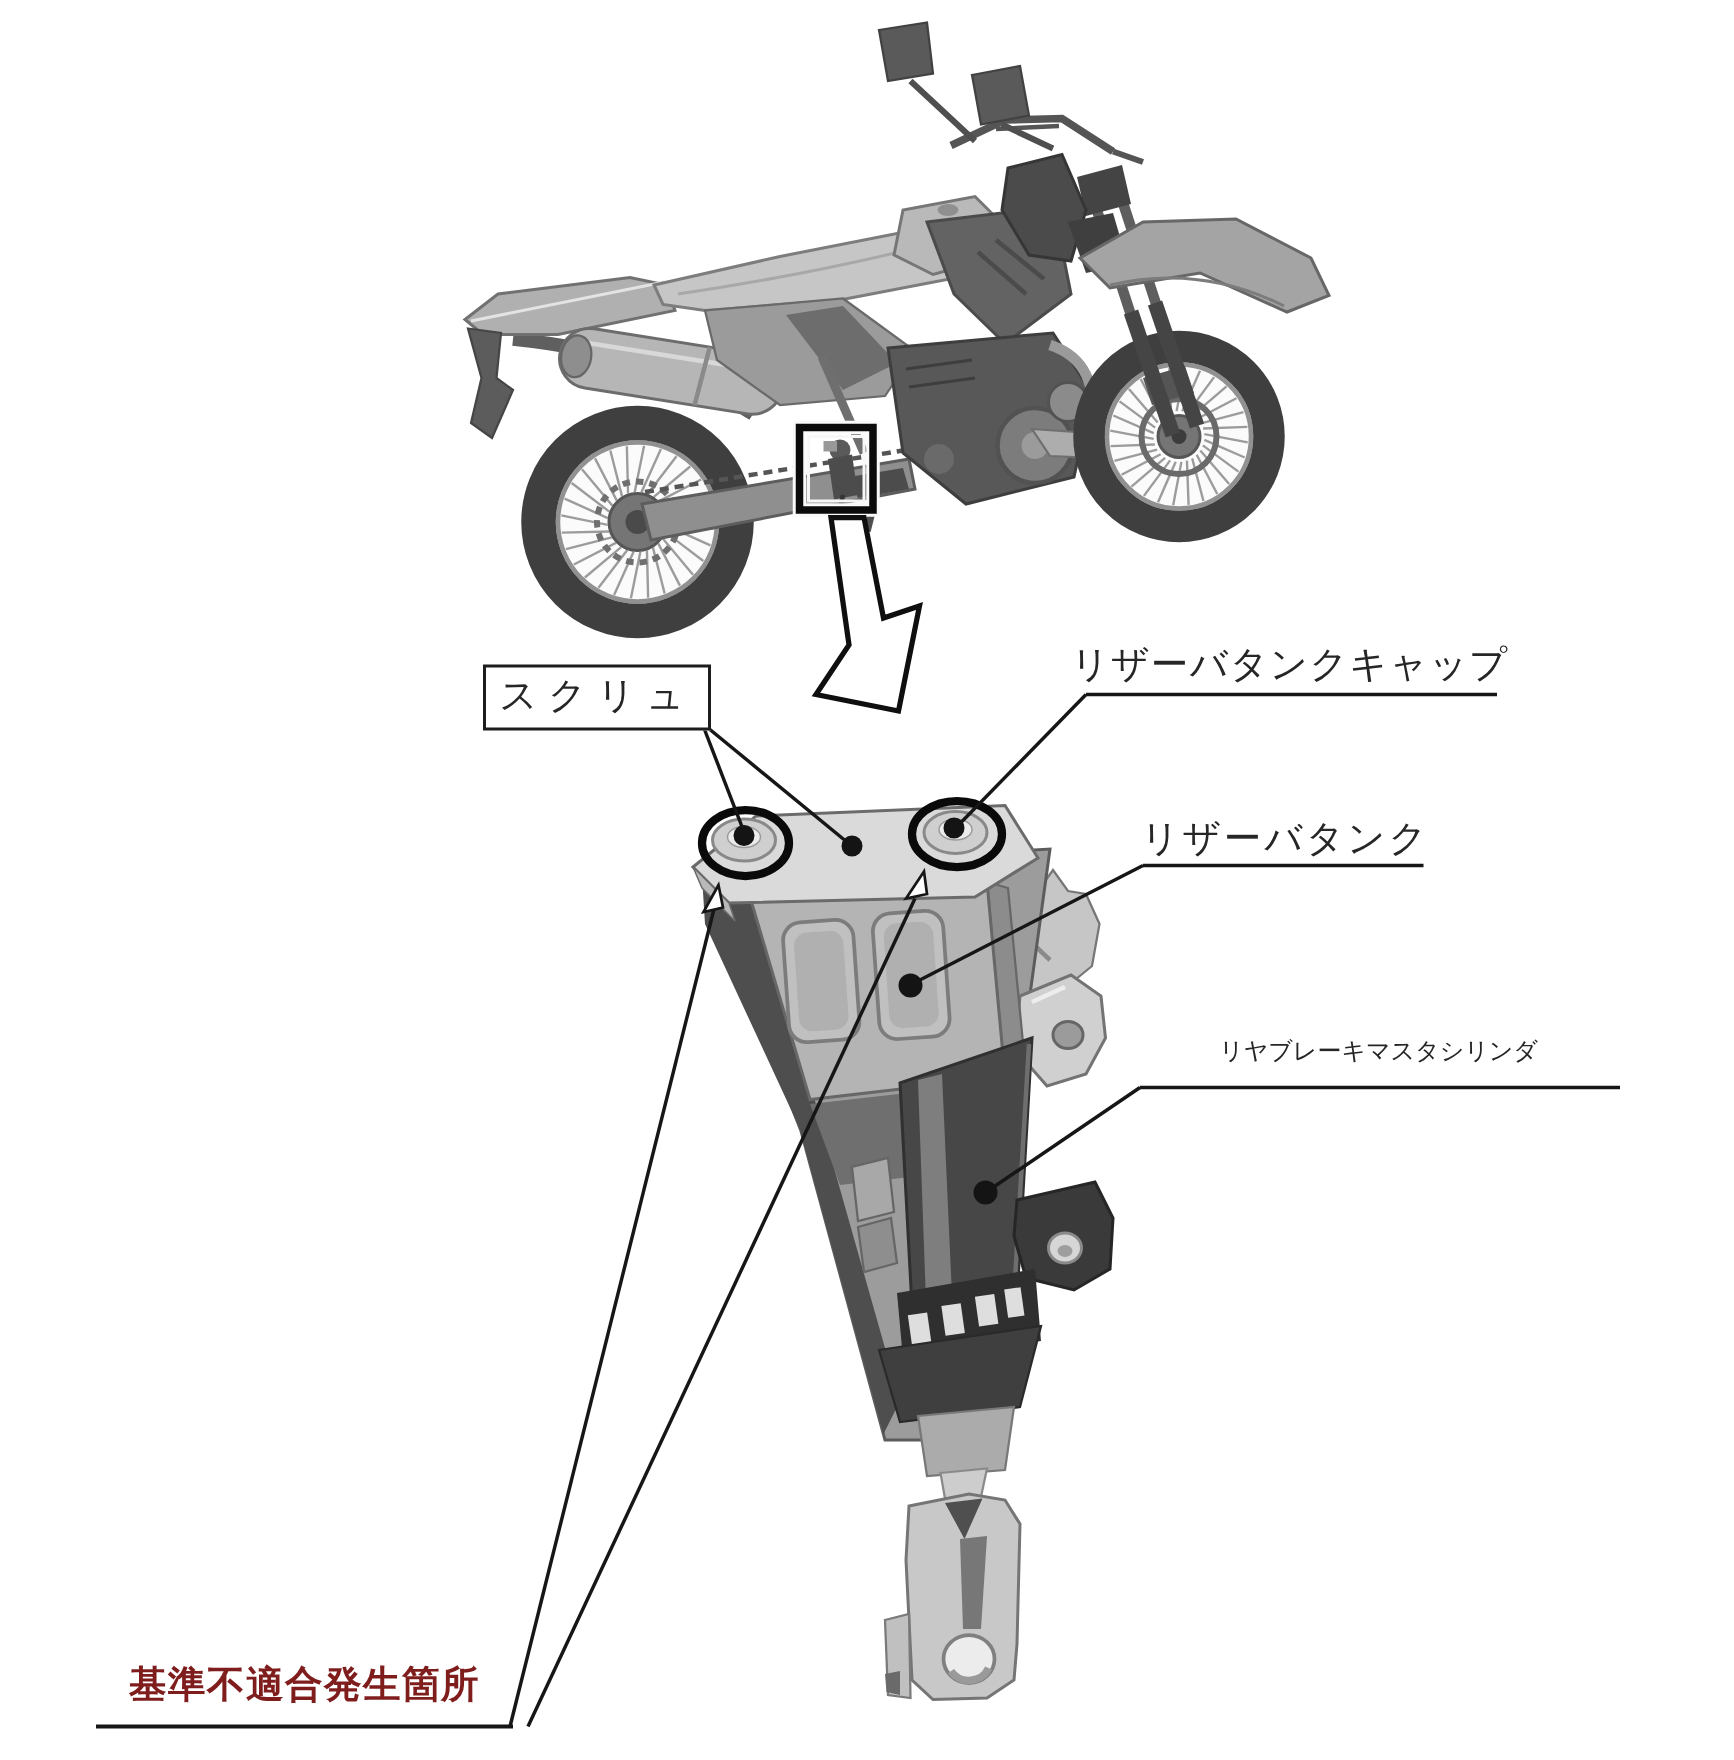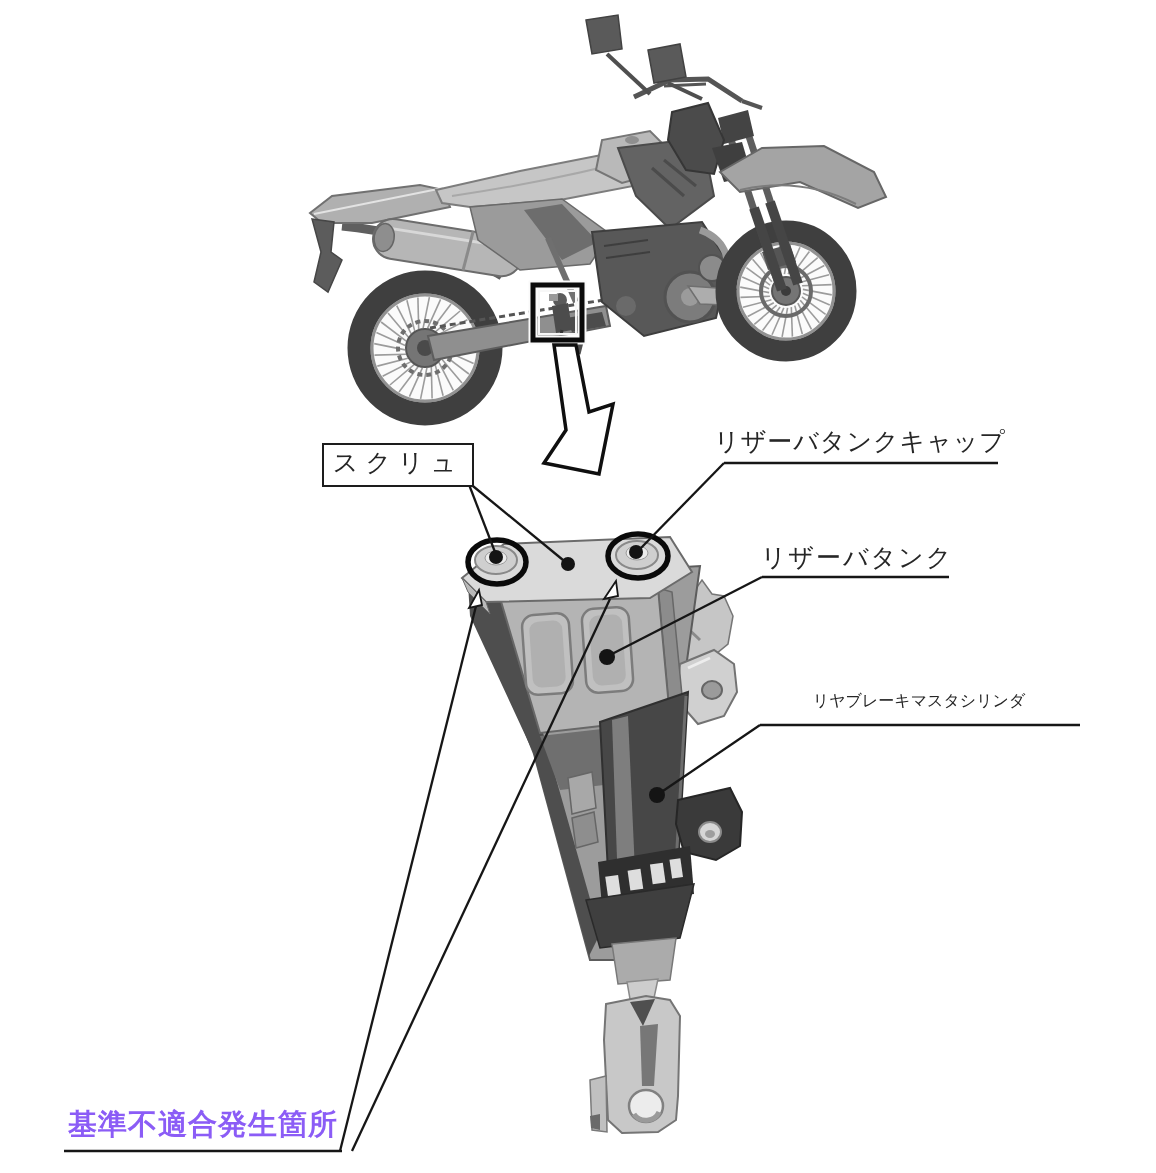--- a/index.html
+++ b/index.html
@@ -1,20 +1,20 @@
 <!DOCTYPE html>
 <html><head>
 <meta charset="utf-8">
 <style>
   html,body{margin:0;padding:0;background:#ffffff;}
   #stage{
     position:relative;
     width:1156px;height:1173px;
     background:#ffffff;
-    font-family:Liberation Mono, monospace;
+    font-family:Liberation Serif, serif;
     overflow:hidden;
   }
   #artwork{position:absolute;left:0;top:0;}
   .lbl{
     position:absolute;
     color:#262626;
     text-align:center;
     white-space:nowrap;
     line-height:1.15;
   }
@@ -23,21 +23,21 @@
     border:2px solid #1d1d1d;
     background:#ffffff;
     font-size:25px;letter-spacing:7px;
     line-height:40px;
   }
   .lbl-cap{ left:712px;top:430px;width:296px;font-size:25px;letter-spacing:1px; }
   .lbl-tank{ left:721px;top:546px;width:196px;font-size:25px;letter-spacing:2px;margin-left:38px; }
   .lbl-cyl{ left:753px;top:693px;width:332px;font-size:16px;letter-spacing:0px; }
   .lbl-defect{
     left:60px;top:1110px;width:286px;
-    font-size:29px;font-weight:700;letter-spacing:1px;color:#8b5cf6;
+    font-size:25px;font-weight:700;letter-spacing:1px;color:#7f1d1d;
   }
 </style>
 </head>
 <body>
 
 <div id="stage">
 
 <svg id="artwork" width="1156" height="1173" viewBox="0 0 1156 1173">
 
   <g>

